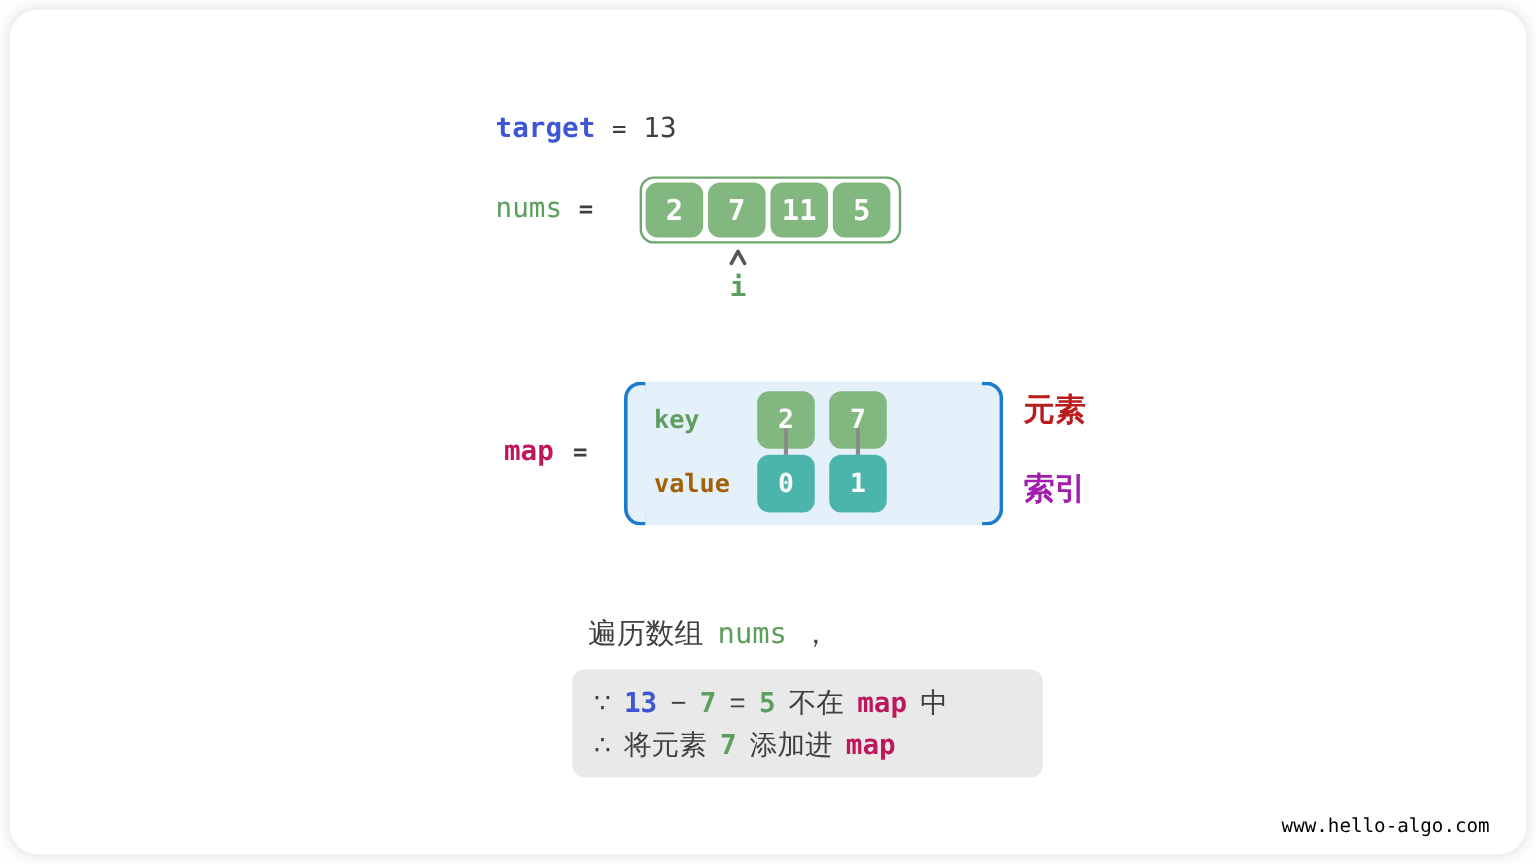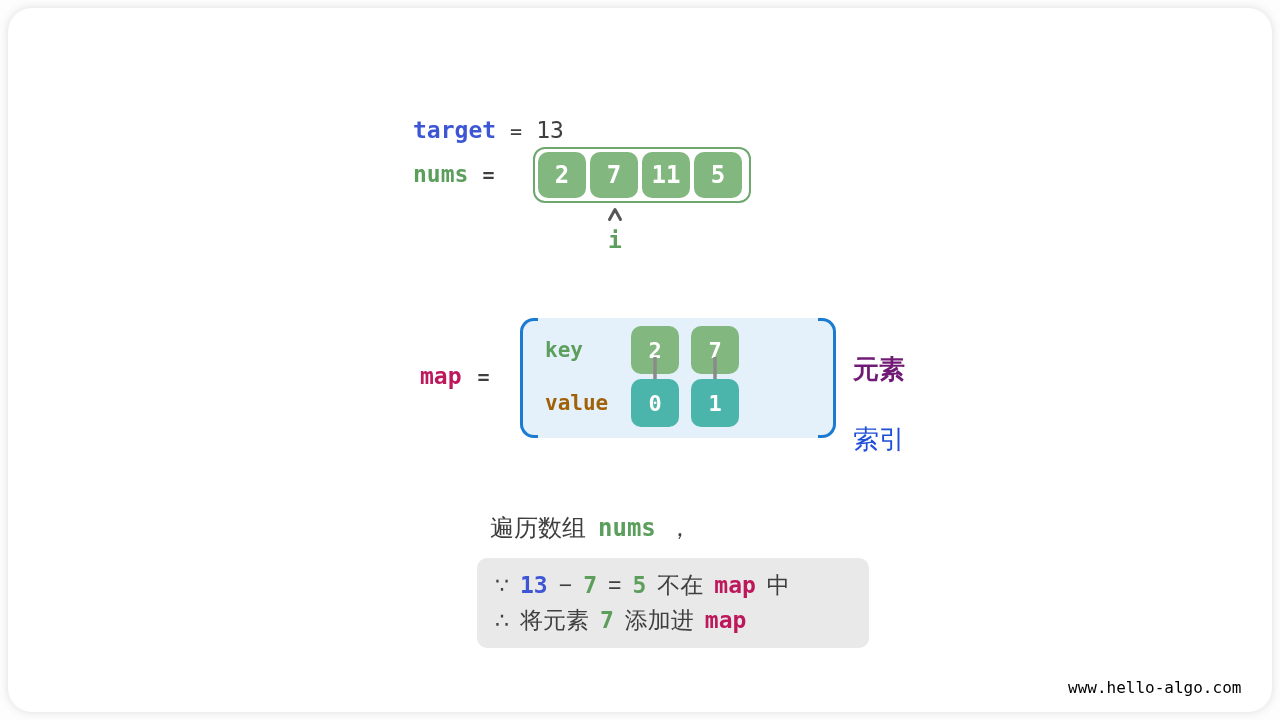--- a/index.html
+++ b/index.html
@@ -9,24 +9,24 @@
 
   .card {
     position: absolute; left: 8px; top: 8px; width: 1264px; height: 704px;
     background: #ffffff; border-radius: 24px;
     box-shadow: 0 0 10px rgba(0,0,0,0.13);
   }
 
   
   .target-line {
     position: absolute; left: 413px; top: 94px;
-    display: flex; align-items: baseline; gap: 14px; font-size: 23px; margin-top: 23px;
+    display: flex; align-items: baseline; gap: 14px; font-size: 23px;
   }
   .kw-blue  { color: #3d56d6; font-weight: bold; font-family: "DejaVu Sans Mono", monospace; }
-  .kw-green { color: #5c9e5c; font-weight: bold; font-family: "DejaVu Sans Mono", monospace; }
+  .kw-green { color: #5c9e5c; font-weight: normal; font-family: "DejaVu Sans Mono", monospace; }
   .kw-brightblue { color: #be185d; font-weight: bold; font-family: "DejaVu Sans Mono", monospace; }
   .eq { color: #3f3f3f; font-family: "DejaVu Sans Mono", monospace; font-size: 20px; }
   .eq-bold { font-weight: bold; }
   .plain-num { color: #3f3f3f; font-family: "DejaVu Sans Mono", monospace; font-size: 23px; }
 
   
   .nums-label {
     position: absolute; left: 413px; top: 161px;
     display: flex; align-items: baseline; gap: 14px; font-size: 23px;
   }
@@ -77,26 +77,26 @@
   .map-cell {
     position: absolute; left: 0; width: 48px; height: 48px; border-radius: 10px;
     color: #ffffff; font-family: "DejaVu Sans Mono", monospace; font-weight: bold;
     font-size: 22px; display: flex; align-items: center; justify-content: center;
   }
   .map-cell-key   { top: 0;    background: #82b880; }
   .map-cell-value { top: 53px; background: #4bb5ab; }
   .map-arrow { position: absolute; left: 19px; top: 30px; width: 10px; height: 43px; }
 
   .side-label-element {
-    position: absolute; left: 853px; top: 352px;
-    color: #701a75; font-weight: bold; font-size: 26px;
+    position: absolute; left: 853px; top: 324px;
+    color: #b91c1c; font-weight: bold; font-size: 26px;
   }
   .side-label-index {
     position: absolute; left: 853px; top: 390px;
-    color: #1d4ed8; font-weight: normal; font-size: 26px; margin-top: 32px;
+    color: #a21caf; font-weight: bold; font-size: 26px;
   }
 
   
   .traverse-line {
     position: absolute; left: 490px; top: 512px;
     display: flex; align-items: baseline; gap: 12px; font-size: 24px; color: #3f3f3f; text-align: center;
   }
   .note-box {
     position: absolute; left: 477px; top: 558px; width: 392px; height: 90px;
     background: #e9e9e9; border-radius: 10px; padding: 10px 18px;

